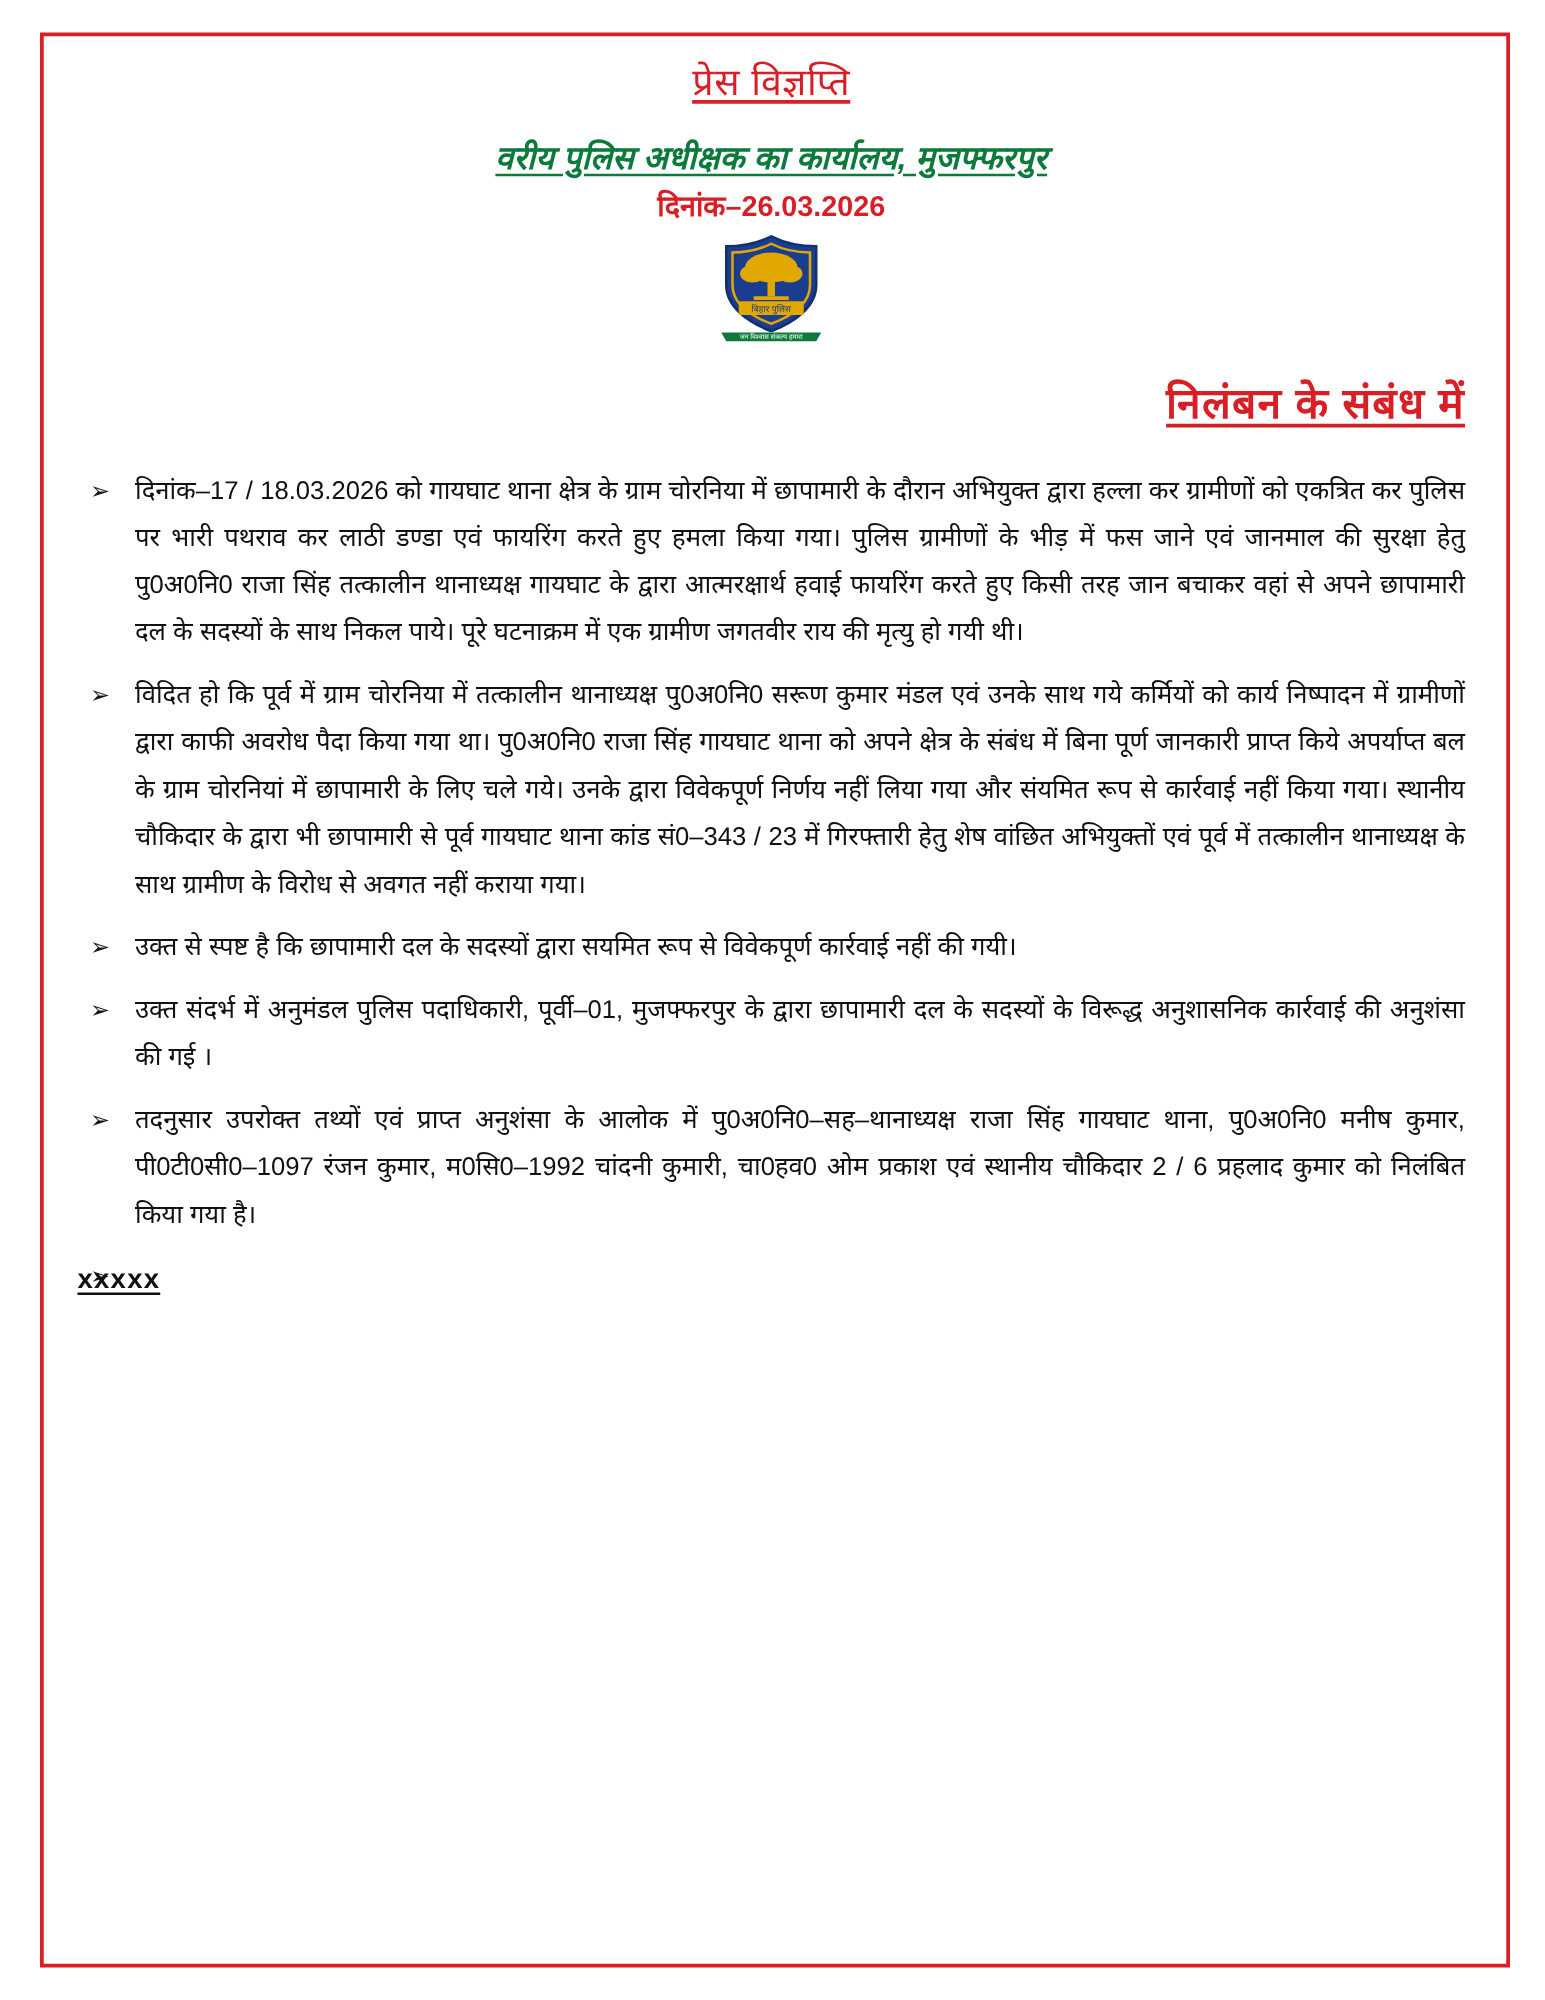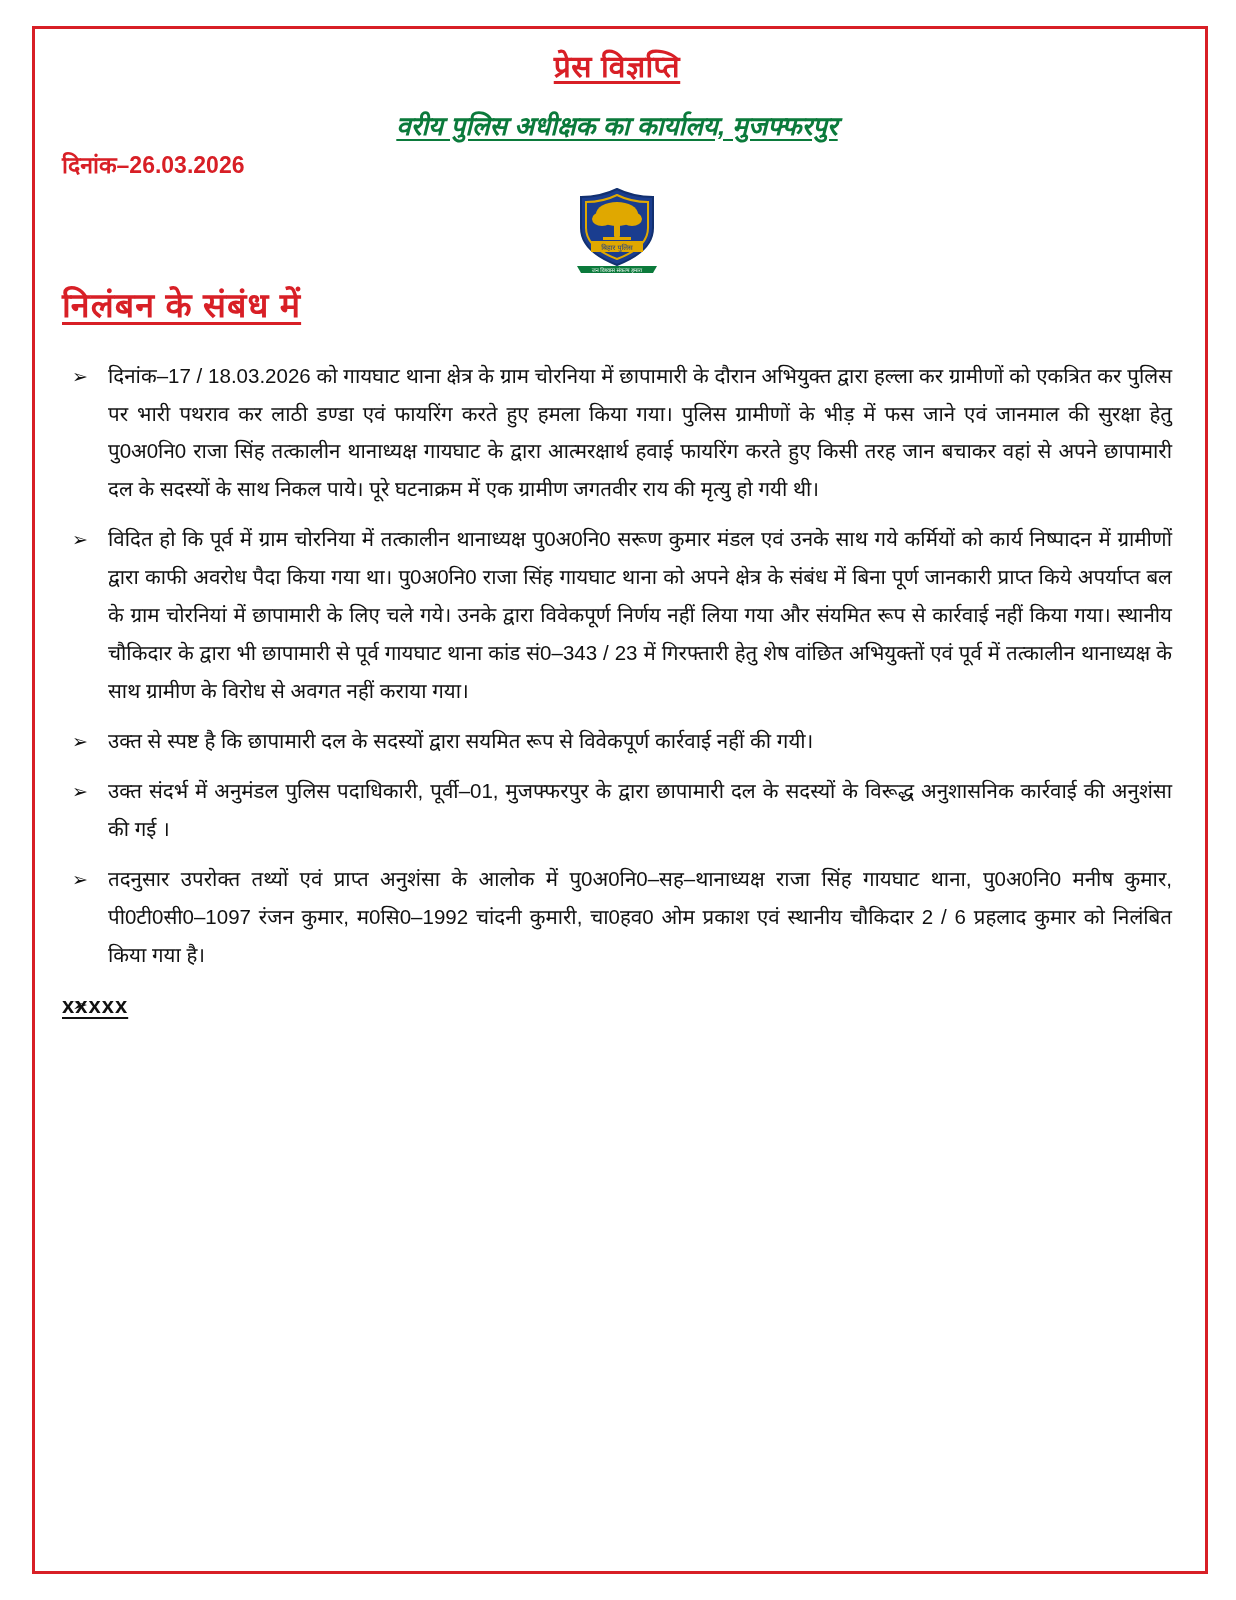--- a/index.html
+++ b/index.html
@@ -34,58 +34,59 @@
   .content {
     position: absolute;
     left: 62px;
     top: 48px;
     width: 1110px;
     box-sizing: border-box;
   }
   .title-1 {
     text-align: center;
     color: #d81f26;
-    font-weight: bold;
+    font-weight: normal;
     font-size: 30px;
     letter-spacing: 0.5px;
     line-height: 1.25;
     text-decoration: underline;
     text-underline-offset: 4px;
   }
   .title-2 {
     text-align: center;
     color: #0b7a3b;
     font-weight: bold;
     font-style: italic;
     font-size: 26px;
     margin-top: 24px;
     line-height: 1.25;
     text-decoration: underline;
     text-underline-offset: 4px;
   }
   .title-3 {
+    text-align: center;
     color: #d81f26;
     font-weight: bold;
     font-size: 23px;
     margin-top: 10px;
     line-height: 1.2;
   }
   .logo-wrap {
     display: flex;
     justify-content: center;
     align-items: center;
     margin-top: 6px;
     height: 88px;
   }
   .subject {
-    text-align: left;
+    text-align: right;
     color: #d81f26;
     font-weight: bold;
     font-size: 34px;
-    margin-top: 7px;
+    margin-top: 24px;
     letter-spacing: 1px;
     text-decoration: underline;
     text-underline-offset: 5px;
   }
   .body-list {
     margin: 30px 0 0 0;
     padding: 0;
     list-style: none;
   }
   .body-list li {

